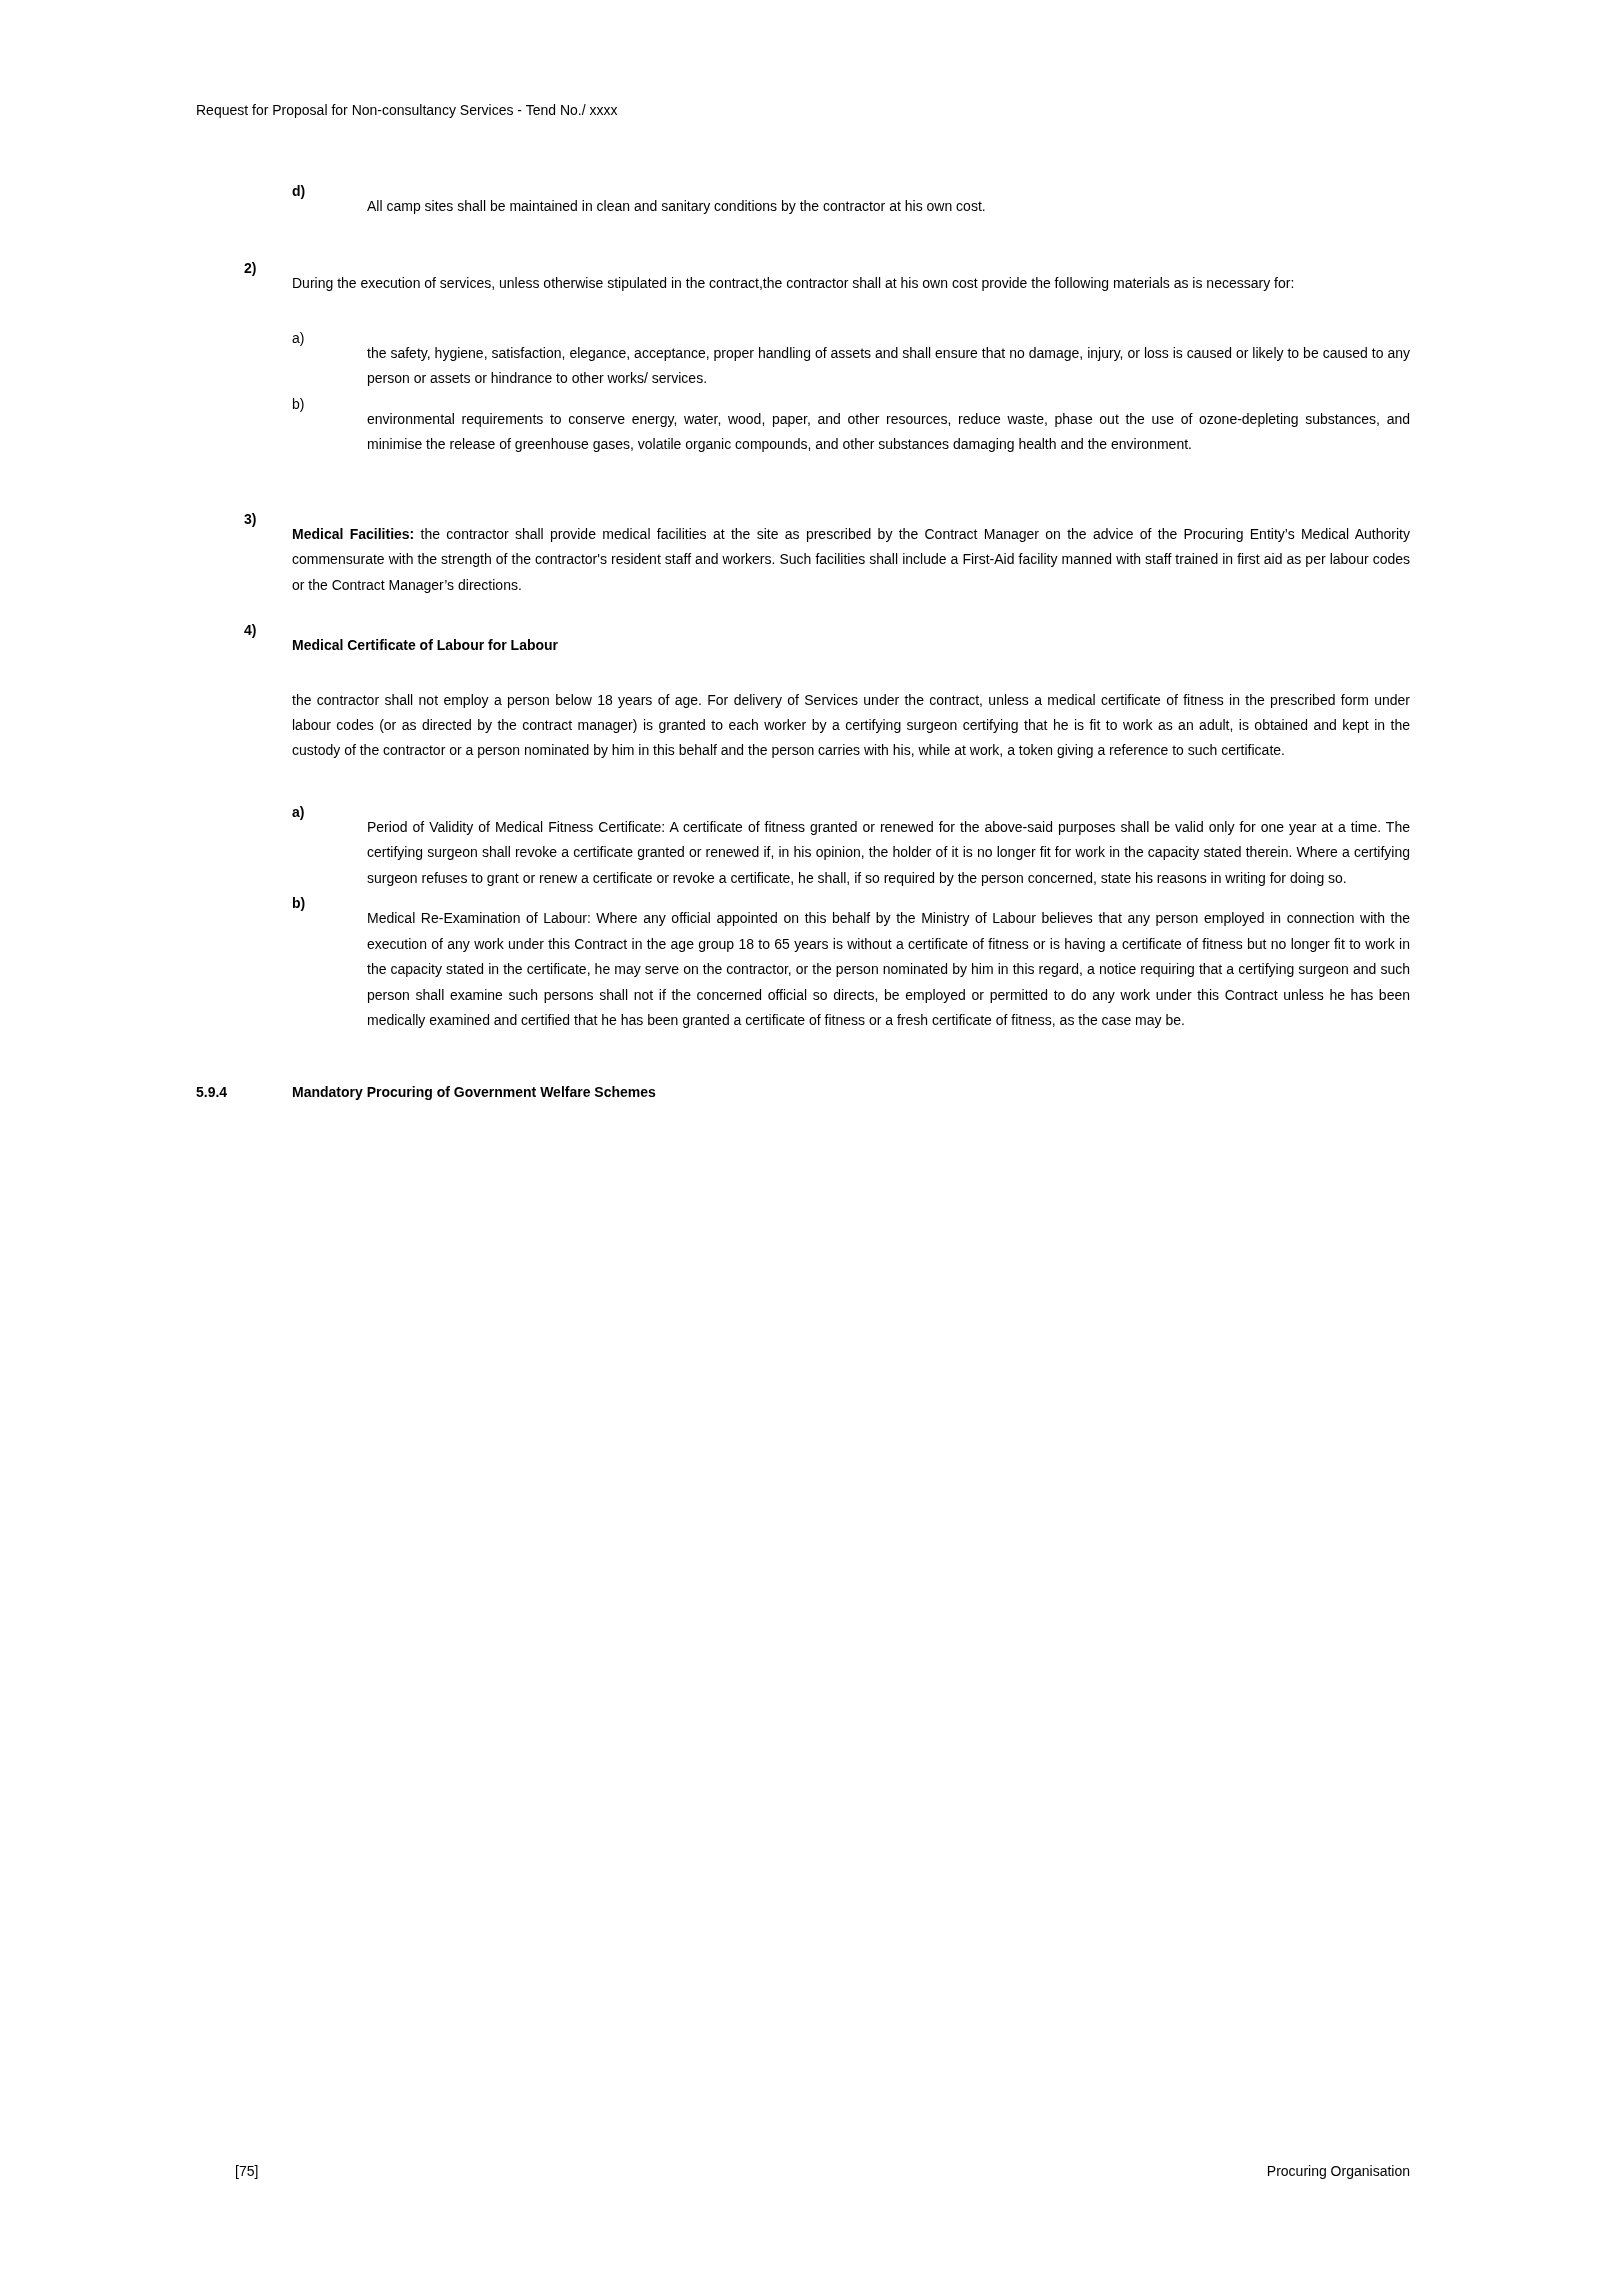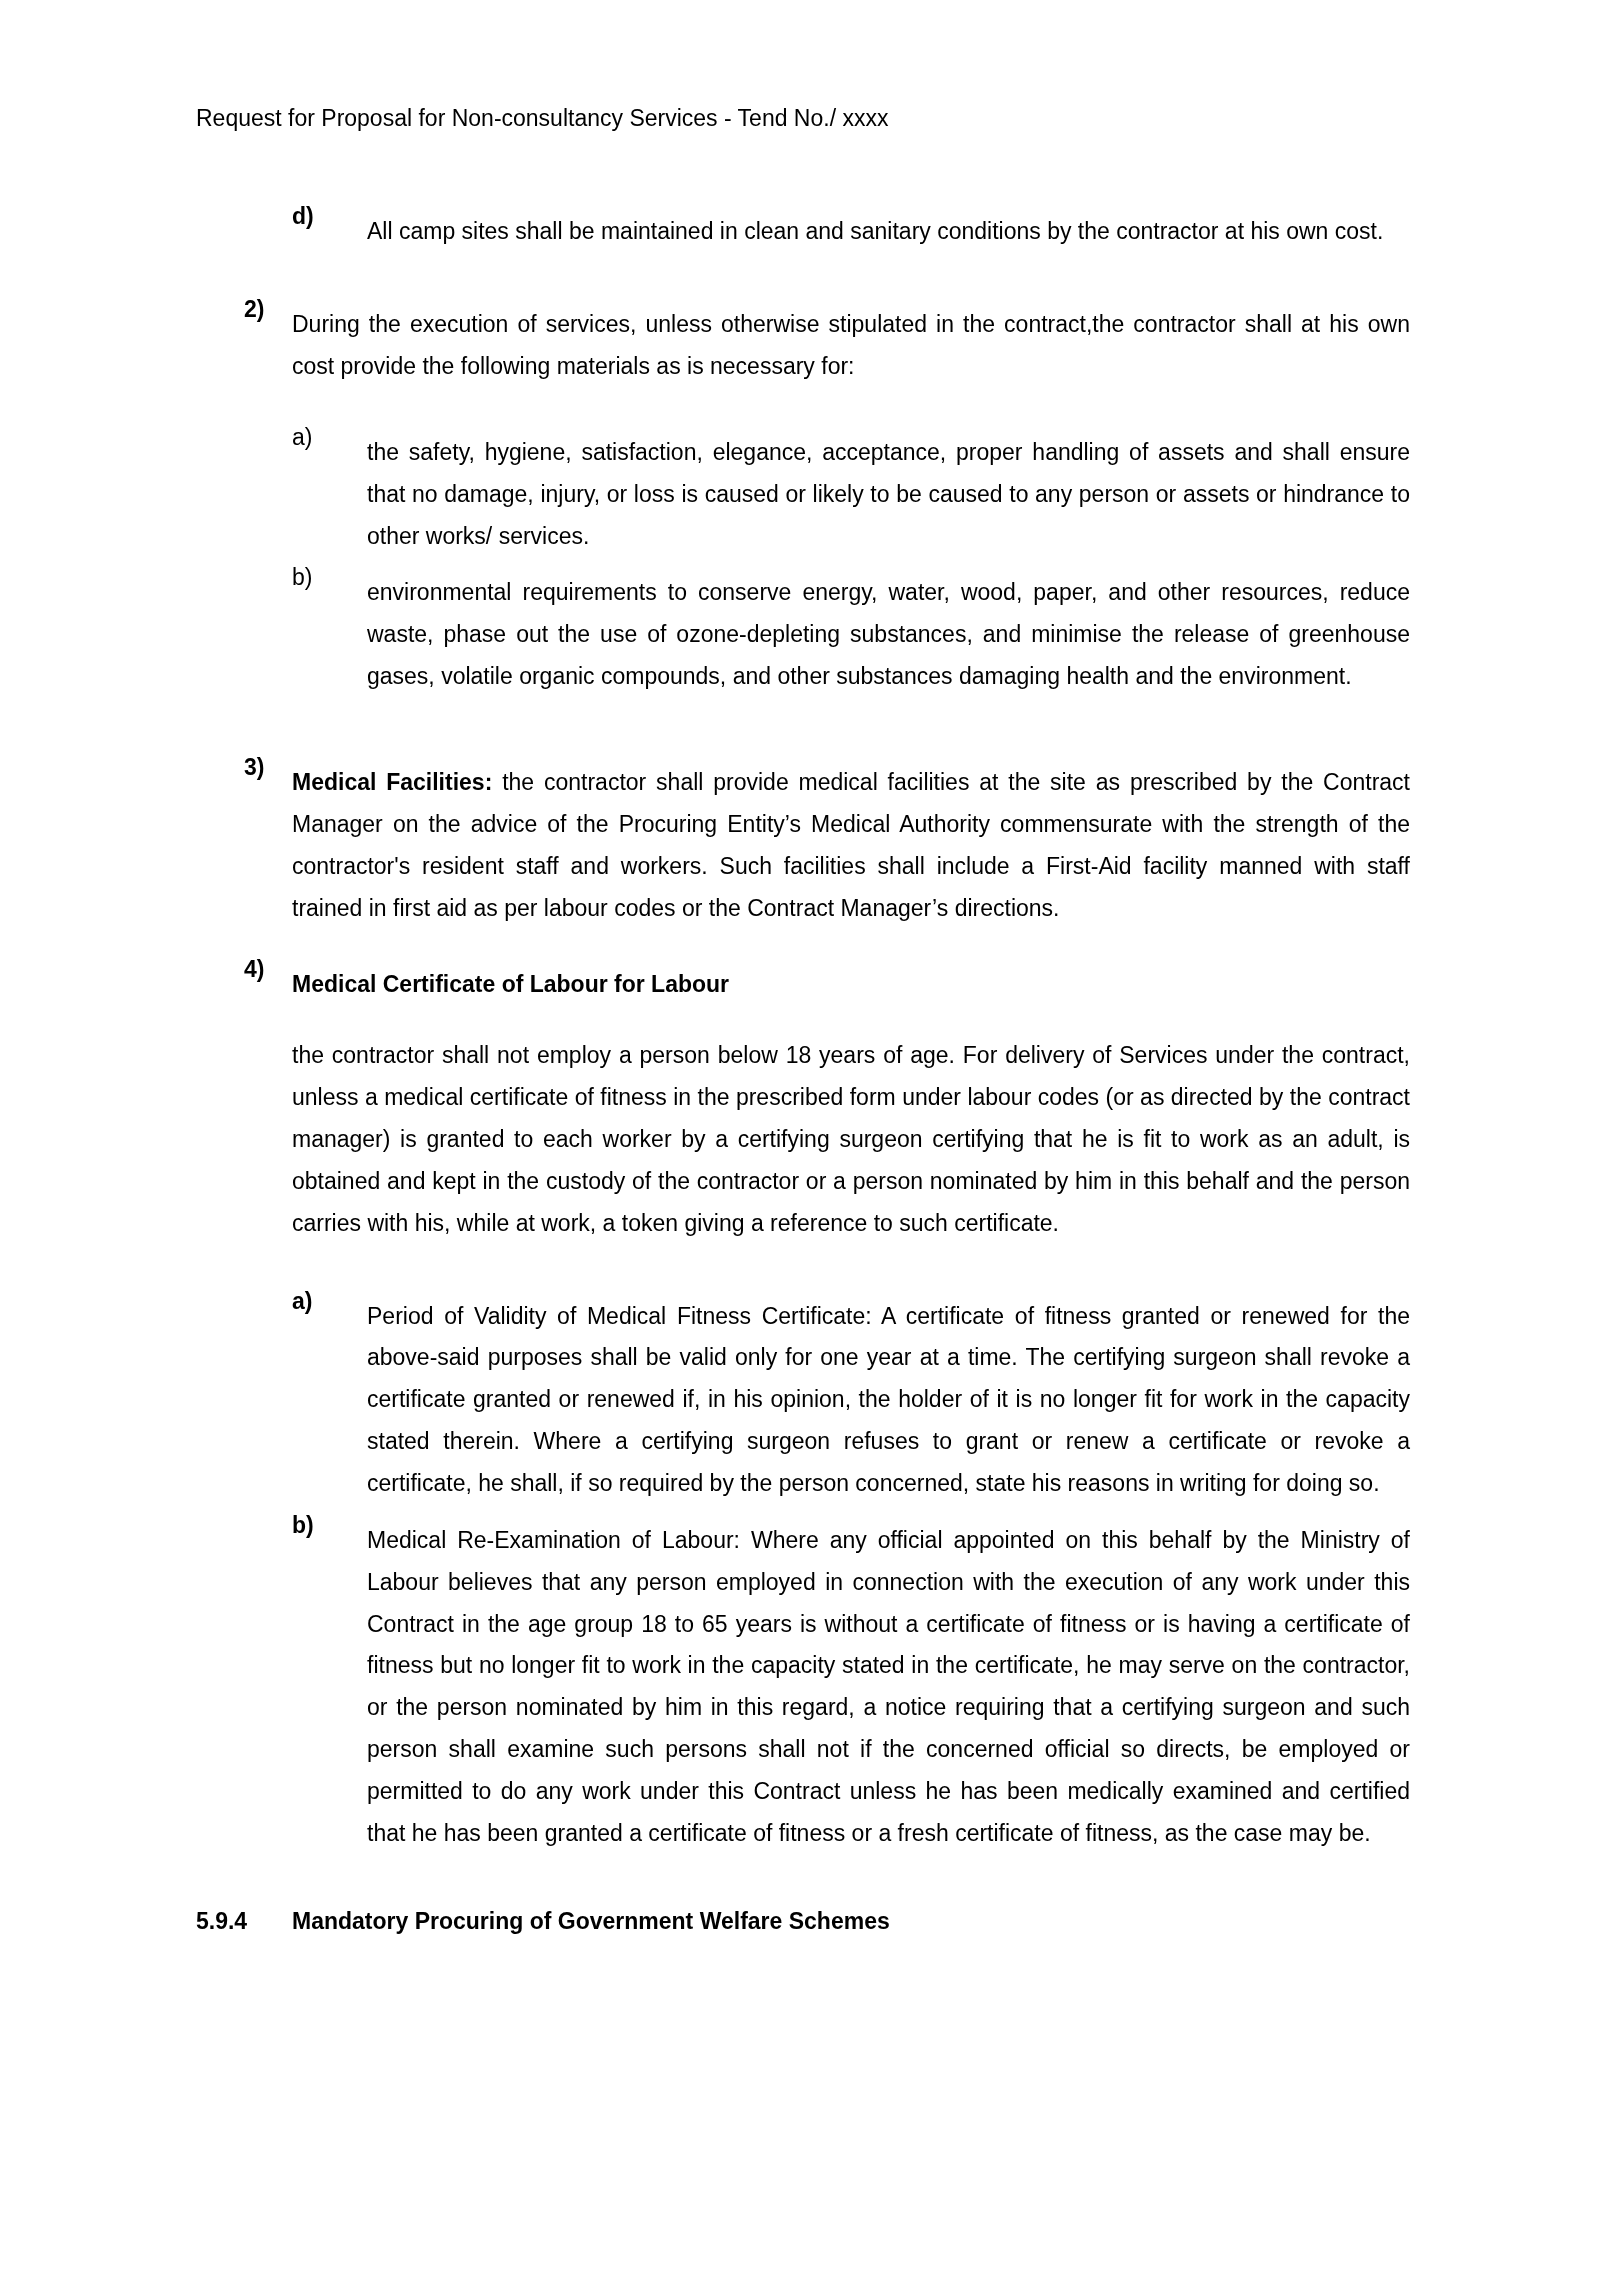--- a/index.html
+++ b/index.html
@@ -4,21 +4,21 @@
 <style>
   * { margin: 0; padding: 0; box-sizing: border-box; }
   html, body { background: #ffffff; }
   .page {
     position: relative;
     width: 1623px;
     height: 2295px;
     background: #ffffff;
     color: #000000;
     font-family: "Liberation Sans", sans-serif;
-    font-size: 23px;
+    font-size: 14px;
     line-height: 1.82;
     padding: 98px 213px 16px 196px;
     overflow: hidden;
   }
   .doc-header {
     margin-bottom: 56px;
     white-space: nowrap;
   }
   .li { display: flex; }
   .li .label { flex: 0 0 auto; }
@@ -99,15 +99,19 @@
       <div class="text">Medical Re-Examination of Labour: Where any official appointed on this behalf by the Ministry of Labour believes that any person employed in connection with the execution of any work under this Contract in the age group 18 to 65 years is without a certificate of fitness or is having a certificate of fitness but no longer fit to work in the capacity stated in the certificate, he may serve on the contractor, or the person nominated by him in this regard, a notice requiring that a certifying surgeon and such person shall examine such persons shall not if the concerned official so directs, be employed or permitted to do any work under this Contract unless he has been medically examined and certified that he has been granted a certificate of fitness or a fresh certificate of fitness, as the case may be.</div>
     </div>
 
     <div class="section-heading">
       <span class="num">5.9.4</span>
       <span>Mandatory Procuring of Government Welfare Schemes</span>
     </div>
 
   </main>
 
+  <footer class="doc-footer">
+    <span class="page-num">[75]</span>
+    <span>Procuring Organisation</span>
+  </footer>
 
 </div>
 
 
 </body></html>

